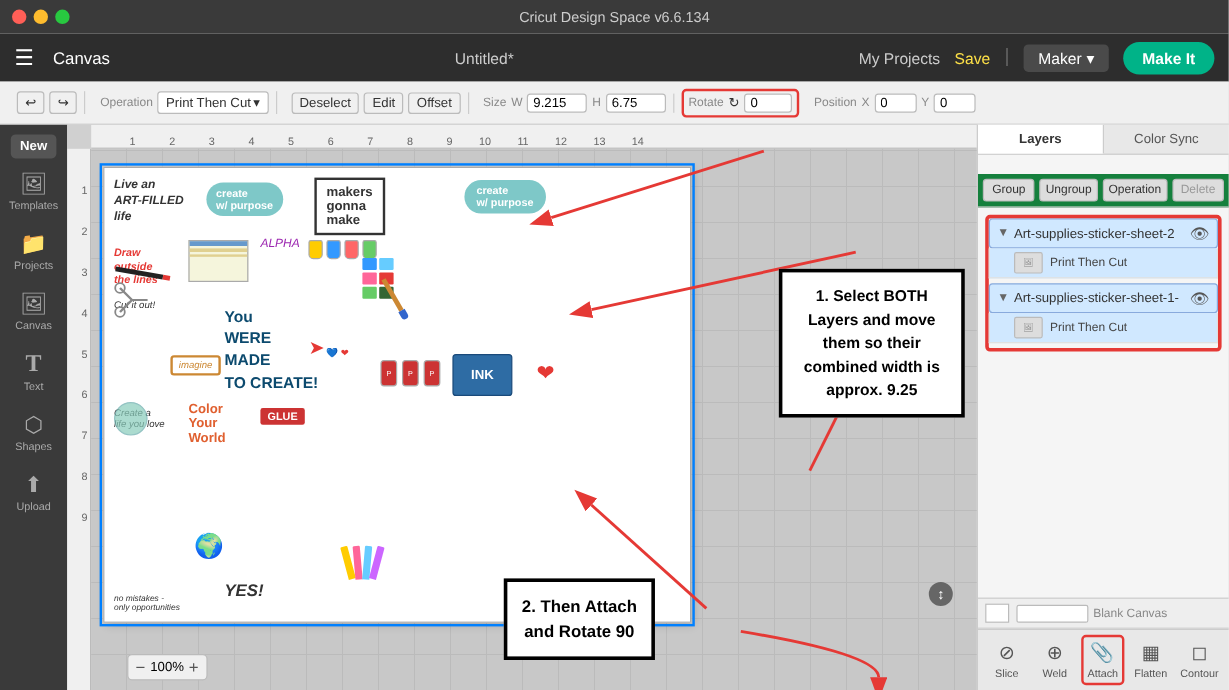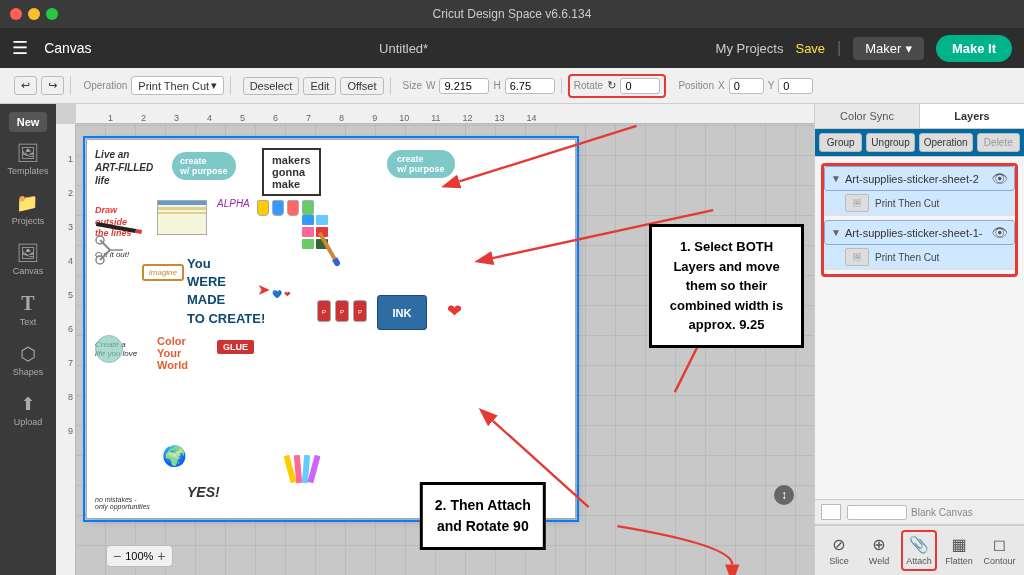--- a/index.html
+++ b/index.html
@@ -308,21 +308,22 @@
       background: #fff;
       color: #333;
       font-weight: 600;
     }
 
     .panel-actions {
       display: flex;
       padding: 4px;
       gap: 4px;
       border-bottom: 1px solid #ccc;
-      background: #0369a1;
+      background: #15803d;
+      margin-top: 16px;
     }
     .panel-action-btn {
       flex: 1;
       font-size: 10px;
       padding: 3px 4px;
       background: #ddd;
       border: 1px solid #bbb;
       border-radius: 3px;
       cursor: pointer;
       color: #333;
@@ -674,21 +675,21 @@
               <div style="width:12px;height:10px;background:#66cc66;border-radius:1px;"></div>
               <div style="width:12px;height:10px;background:#336633;border-radius:1px;"></div>
             </div>
           </div>
 
           <div style="position:absolute;top:90px;left:240px;transform:rotate(-30deg);">
             <div style="width:4px;height:30px;background:#cc8833;"></div>
             <div style="width:6px;height:8px;background:#3366cc;margin-left:-1px;border-radius:0 0 4px 4px;"></div>
           </div>
 
-          <div style="position:absolute;top:124px;left:55px;border:2px solid #cc8833;border-radius:3px;padding:2px 5px;font-size:8px;font-style:italic;color:#cc8833;">imagine</div>
+          <div style="position:absolute;top:156px;left:55px;border:2px solid #cc8833;border-radius:3px;padding:2px 5px;font-size:8px;font-style:italic;color:#cc8833;">imagine</div>
 
           <div style="position:absolute;top:65px;left:30px;transform:rotate(-80deg);">
             <div style="width:4px;height:40px;background:#222;"></div>
             <div style="width:4px;height:6px;background:#e53935;margin-top:0;"></div>
           </div>
         </div>
 
       </div>
 
       <div style="position:absolute;bottom:70px;right:20px;background:#666;border-radius:50%;width:20px;height:20px;display:flex;align-items:center;justify-content:center;color:#fff;font-size:12px;cursor:pointer;">↕</div>
@@ -724,25 +725,25 @@
         <button class="zoom-btn">−</button>
         <span>100%</span>
         <button class="zoom-btn">+</button>
       </div>
     </div>
   </div>
 
   <div class="right-panel">
 
     <div class="panel-tabs">
+      <div class="panel-tab active">
+        <span>Layers</span>
+      </div>
       <div class="panel-tab">
         <span>Color Sync</span>
-      </div>
-      <div class="panel-tab active">
-        <span>Layers</span>
       </div>
     </div>
 
     <div class="panel-actions">
       <button class="panel-action-btn">Group</button>
       <button class="panel-action-btn">Ungroup</button>
       <button class="panel-action-btn">Operation</button>
       <button class="panel-action-btn delete">Delete</button>
     </div>
 

